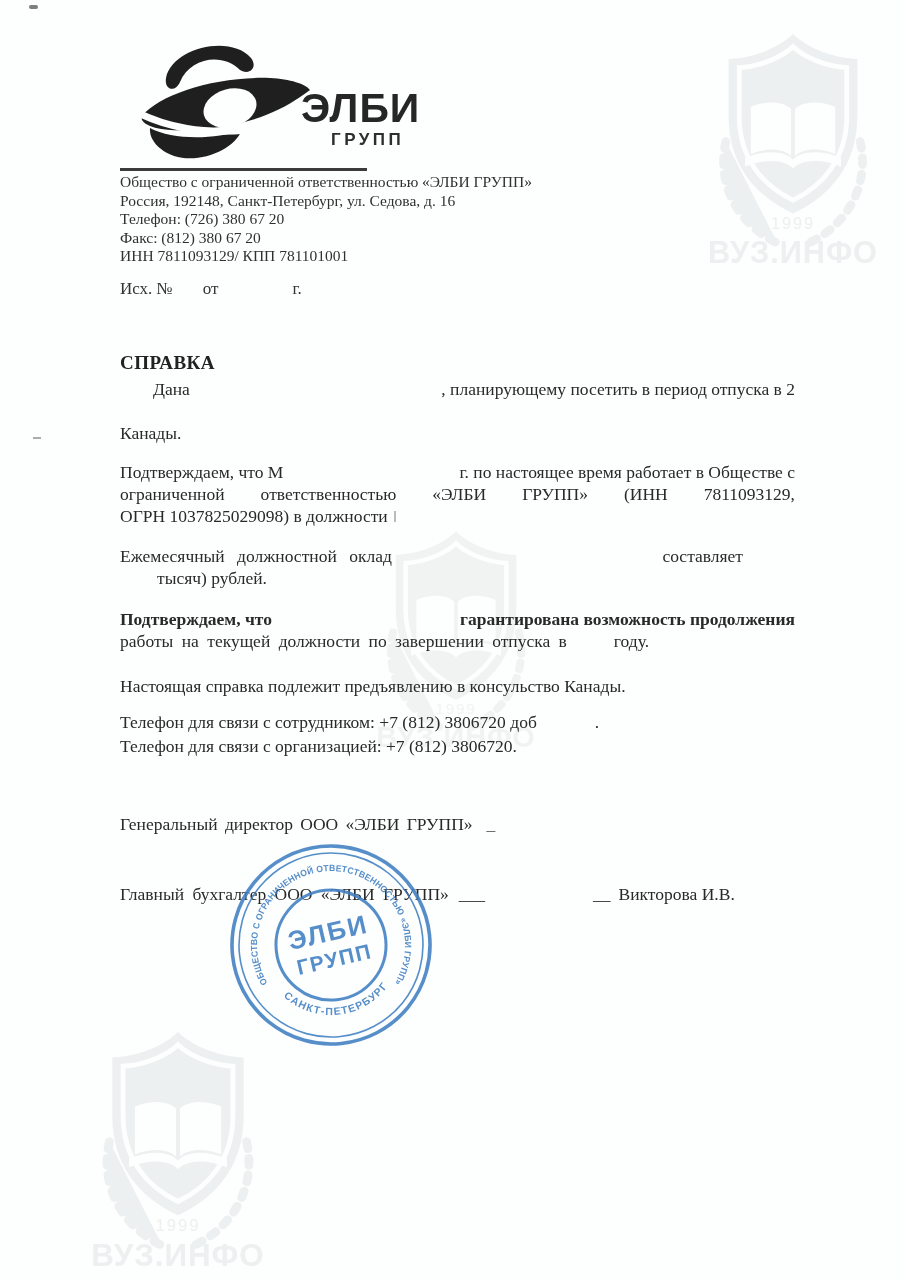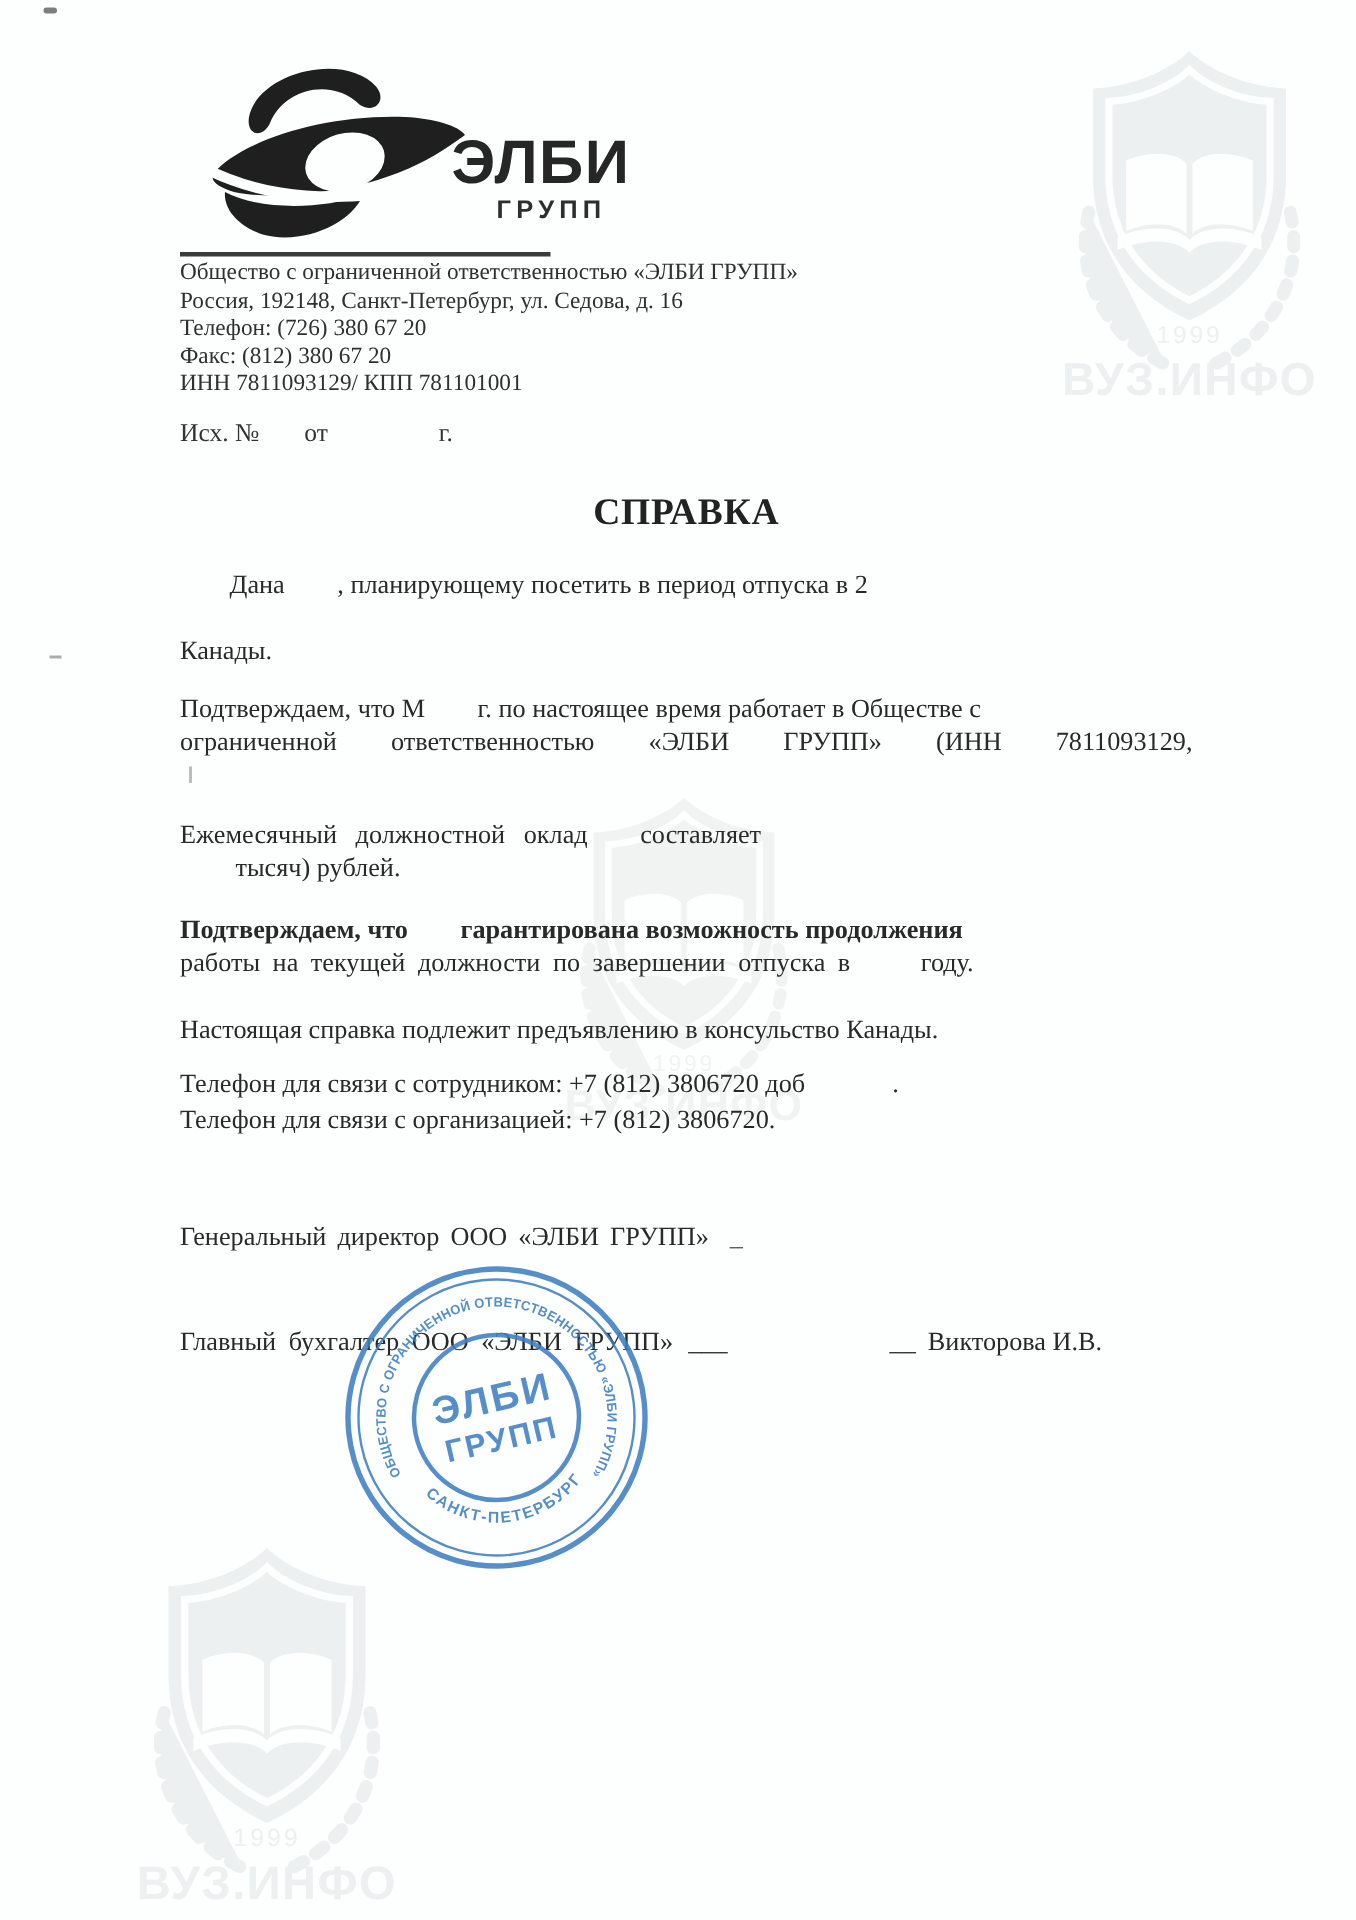--- a/index.html
+++ b/index.html
@@ -18,26 +18,26 @@
   .logo-sub{position:absolute;left:331px;top:131px;font-family:"Liberation Sans",sans-serif;
             font-weight:bold;font-size:17px;letter-spacing:3.5px;color:#2e2e2e;line-height:1;}
   .rule{position:absolute;left:120px;top:168px;width:247px;height:3px;background:#3b3b3b;}
 
   .letterhead{position:absolute;left:120px;top:173px;font-size:15.5px;line-height:18.6px;color:#303030;}
 
   .refline{position:absolute;left:120px;top:279px;font-size:17px;color:#333;}
   .refline .g1{display:inline-block;width:30px;}
   .refline .g2{display:inline-block;width:74px;}
 
-  .doc-title{position:absolute;left:120px;top:328px;width:675px;text-align:center;
-             font-weight:bold;font-size:25px;letter-spacing:.5px;color:#222;}
+  .doc-title{position:absolute;left:120px;top:352px;width:675px;text-align:left;
+             font-weight:bold;font-size:19px;letter-spacing:.5px;color:#222;}
 
   .line{position:absolute;left:120px;width:675px;font-size:17.5px;color:#292929;white-space:nowrap;}
   .just{white-space:normal;text-align:justify;text-align-last:justify;}
-  .flexline{display:flex;white-space:nowrap;gap:35px;}
+  .flexline{display:flex;justify-content:space-between;white-space:nowrap;gap:35px;}
   .sp{display:inline-block;}
 
   .stub{display:inline-block;width:7px;height:11px;border-left:2px solid #b9bdbd;margin-left:6px;}
 
   
   .stamp{position:absolute;left:226px;top:840px;width:210px;height:210px;opacity:.88;}
   .stamp svg{display:block;}
   .ink{stroke:#3f7fc2;fill:none;}
   .inktxt{fill:#3f7fc2;font-family:"Liberation Sans",sans-serif;font-weight:bold;}
 
@@ -124,21 +124,21 @@
     <span>, планирующему посетить в период отпуска в 2</span>
   </div>
   <div class="line" style="top:423px;">Канады.</div>
 
   <div class="line flexline" style="top:462px;">
     <span>Подтверждаем, что М</span>
     <span>г. по настоящее время работает в Обществе с</span>
   </div>
   <div class="line just" style="top:484px;">ограниченной ответственностью «ЭЛБИ ГРУПП» (ИНН 7811093129,</div>
   <div class="line" style="top:506px;">
-    <span class="stub"></span>
+    <span>ОГРН 1037825029098) в должности</span><span class="stub"></span>
   </div>
 
   <div class="line flexline" style="top:546px;">
     <span style="word-spacing:8px;">Ежемесячный должностной оклад</span>
     <span style="margin-right:52px;">составляет</span>
   </div>
   <div class="line" style="top:568px;">
     <span style="margin-left:37px;">тысяч) рублей.</span>
   </div>
 

